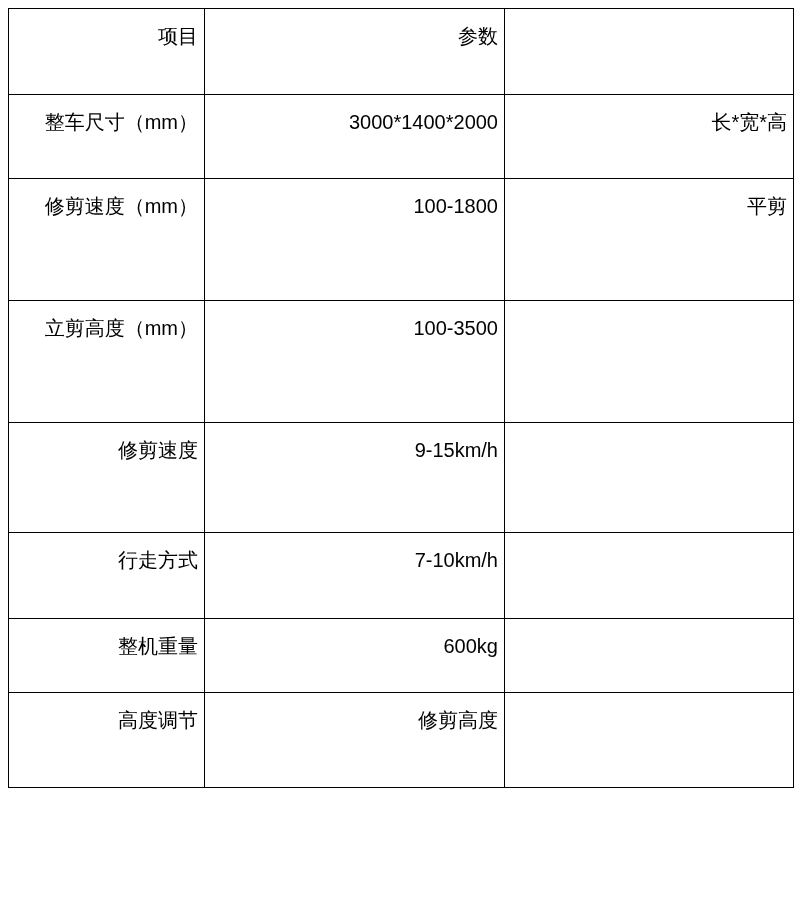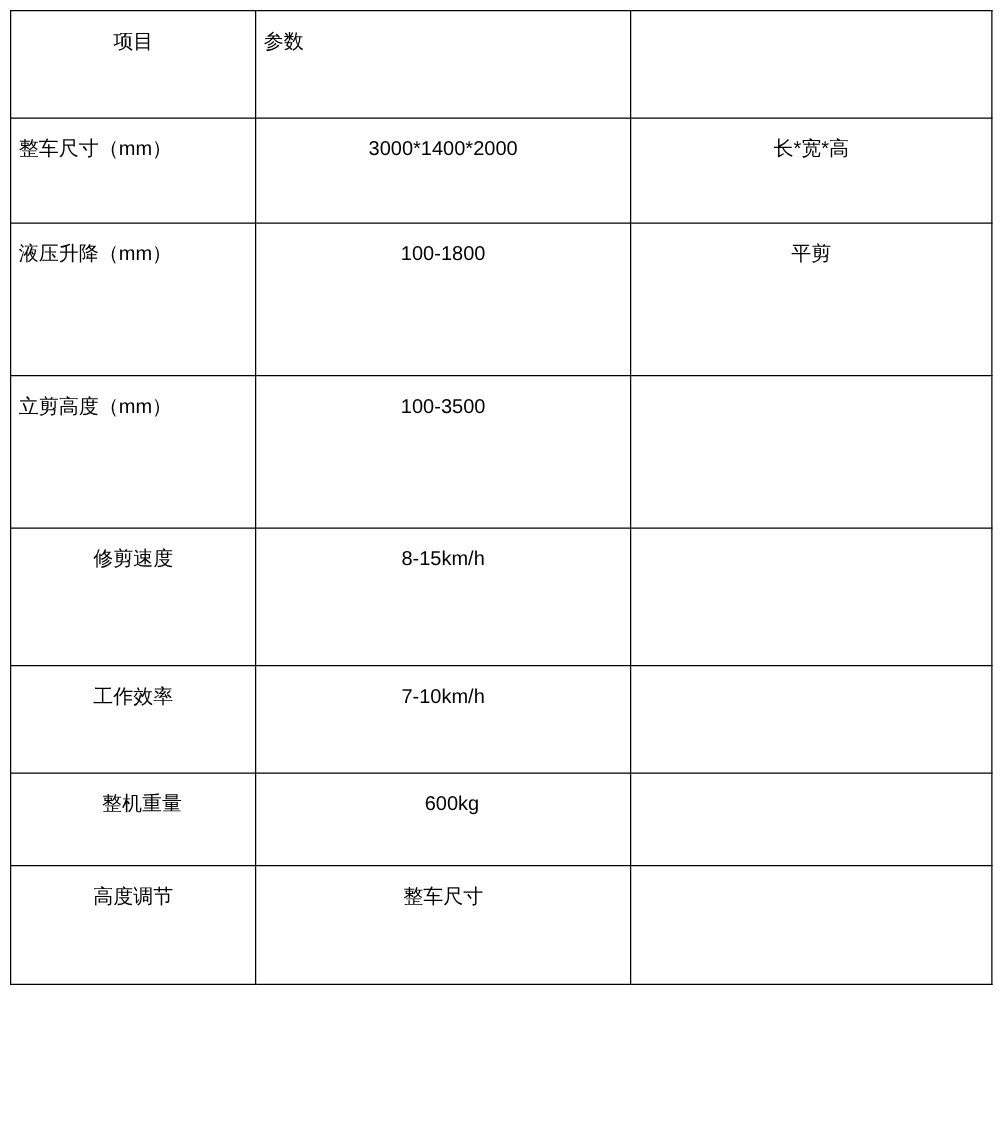--- a/index.html
+++ b/index.html
@@ -21,24 +21,25 @@
     padding: 8px 10px 10px 8px;
   }
   table.spec-table {
     width: 785px;
     border-collapse: collapse;
     table-layout: fixed;
   }
   table.spec-table td {
     border: 1px solid #000000;
     vertical-align: top;
-    font-size: 16px;
+    font-size: 20px;
     line-height: 1.35;
     padding: 14px 6px 10px 6px;
     box-sizing: border-box;
+    text-align: right;
   }
   col.c1 { width: 196px; }
   col.c2 { width: 300px; }
   col.c3 { width: 289px; }
 
   .cell-left   { text-align: left; padding-left: 10px; }
   .cell-center { text-align: center; }
 
   
   tr.r0 td { height: 86px; }
@@ -73,44 +74,44 @@
         <td class="cell-center">项目</td>
         <td class="cell-left">参数</td>
         <td class="cell-center"></td>
       </tr>
       <tr class="r1">
         <td class="cell-left">整车尺寸（mm）</td>
         <td class="cell-center">3000*1400*2000</td>
         <td class="cell-center">长*宽*高</td>
       </tr>
       <tr class="r2">
-        <td class="cell-left">液压升降（mm）</td>
+        <td class="cell-left">修剪速度（mm）</td>
         <td class="cell-center">100-1800</td>
         <td class="cell-center">平剪</td>
       </tr>
       <tr class="r3">
         <td class="cell-left">立剪高度（mm）</td>
         <td class="cell-center">100-3500</td>
         <td class="cell-center"></td>
       </tr>
       <tr class="r4">
         <td class="cell-center pad-top-sm">修剪速度</td>
-        <td class="cell-center pad-top-sm">8-15km/h</td>
+        <td class="cell-center pad-top-sm">9-15km/h</td>
         <td class="cell-center"></td>
       </tr>
       <tr class="r6">
-        <td class="cell-center pad-top-sm">工作效率</td>
+        <td class="cell-center pad-top-sm">行走方式</td>
         <td class="cell-center pad-top-sm">7-10km/h</td>
         <td class="cell-center"></td>
       </tr>
       <tr class="r7">
         <td class="cell-center pad-top-sm">整机重量</td>
         <td class="cell-center pad-top-sm">600kg</td>
         <td class="cell-center"></td>
       </tr>
       <tr class="r8">
         <td class="cell-center pad-top-sm">高度调节</td>
-        <td class="cell-center pad-top-sm">整车尺寸</td>
+        <td class="cell-center pad-top-sm">修剪高度</td>
         <td class="cell-center"></td>
       </tr>
     </tbody>
   </table>
 </div>
 
 </body></html>

